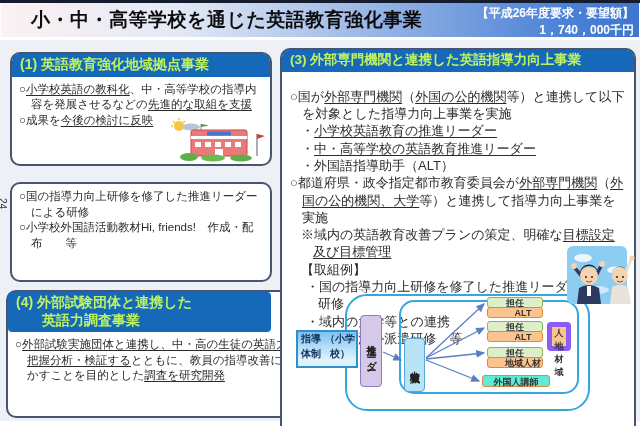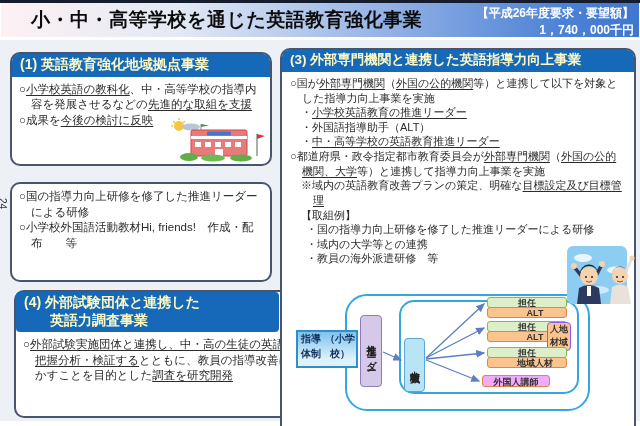--- a/index.html
+++ b/index.html
@@ -9,53 +9,53 @@
   
   .title-bar{position:absolute;top:3px;left:1px;width:638px;height:34px;
     background:linear-gradient(90deg,#fdf1f3 0%,#e3e9f5 28%,#8fafe4 62%,#4c82d6 88%,#3f76cf 100%);}
   .title-text{position:absolute;left:30px;top:4px;font-size:19px;font-weight:bold;color:#0c0c0c;letter-spacing:.5px;white-space:nowrap;}
   .budget{position:absolute;right:5px;top:2px;text-align:right;color:#ffffff;font-weight:bold;
           font-size:12px;line-height:1.45;white-space:nowrap;}
   
   .content-bg{position:absolute;top:40px;left:0;width:640px;height:381px;background:#edf0f4;}
   .page-num{position:absolute;left:-3px;top:198px;transform:rotate(90deg);font-size:10px;color:#333;}
   .panel{position:absolute;background:#ffffff;border:2px solid #49546e;border-radius:10px;box-sizing:border-box;}
-  .panel-header{background:#1569b8;color:#fef9c3;font-weight:bold;border-radius:7px 7px 0 0;
+  .panel-header{background:#1569b8;color:#bef264;font-weight:bold;border-radius:7px 7px 0 0;
                 padding:2px 8px 3px;box-sizing:border-box;}
   .hl1{font-size:14px;line-height:1.25;}
   .hl2{font-size:13.5px;line-height:1.25;}
   .hdr-indent{padding-left:26px;display:block;}
   .pbody{padding:5px 7px 0;font-size:11.5px;line-height:1.36;color:#2b2b2b;}
-  .pbody3{padding:4px 8px 0;font-size:11px;line-height:1.33;color:#2b2b2b;}
+  .pbody3{padding:16px 8px 0;font-size:13px;line-height:1.33;color:#2b2b2b;}
   .bullet{margin:0;padding-left:12px;text-indent:-12px;}
   .sub{margin-left:11px;}
   .sub2{margin-left:16px;}
   .u{text-decoration:underline;text-underline-offset:2px;}
   
   .ring{position:absolute;border:2px solid #35a7dd;background:transparent;box-sizing:border-box;}
   .ring-outer{left:345px;top:294px;width:245px;height:117px;border-radius:22px;}
   .ring-inner{left:399px;top:300px;width:180px;height:94px;border-radius:15px;}
   .system-box{position:absolute;left:296px;top:330px;width:62px;height:38px;
     background:linear-gradient(180deg,#7cc4ee 0%,#dff2fc 80%);border:2px solid #2e8fc9;
     font-size:10px;font-weight:bold;color:#15315e;text-align:center;line-height:1.45;
     display:flex;flex-direction:row;justify-content:center;box-sizing:border-box;}
   .vbox{position:absolute;display:flex;align-items:center;justify-content:center;
     writing-mode:vertical-rl;font-size:10px;font-weight:bold;color:#222;
     border-radius:4px;box-sizing:border-box;letter-spacing:1px;}
   .leader-box{left:360px;top:315px;width:22px;height:72px;background:#d5c8e8;border:1.5px solid #8f7cba;}
   .core-box{left:404px;top:338px;width:21px;height:54px;background:#b9e4f6;border:1.5px solid #5aa6d6;}
-  .tag{position:absolute;width:80px;height:11px;font-size:9px;font-weight:bold;color:#333;
+  .tag{position:absolute;width:56px;height:11px;font-size:9px;font-weight:bold;color:#333;
     text-align:center;line-height:11px;border-radius:3px;box-sizing:border-box;}
   .tag-green{background:#dcefc8;border:1px solid #85b957;}
   .tag-orange{background:#fbc48e;border:1px solid #e0883f;padding-left:16px;}
   .note-box{position:absolute;left:547px;top:322px;width:24px;height:29px;
-    background:#fbc48e;border:1px solid #8b5cf6;border-radius:4px;
+    background:#fbc48e;border:5px solid #8b5cf6;border-radius:4px;
     font-size:9px;font-weight:bold;color:#333;text-align:center;line-height:1.45;box-sizing:border-box;}
   .single-tag{position:absolute;left:482px;top:375px;width:68px;height:12px;font-size:9px;font-weight:bold;
-    color:#333;text-align:center;line-height:12px;border-radius:3px;background:#f0abfc;border:1px solid #e0883f;box-sizing:border-box;}
+    color:#333;text-align:center;line-height:12px;border-radius:3px;background:#5eead4;border:1px solid #e0883f;box-sizing:border-box;}
   .arrows{position:absolute;left:280px;top:290px;width:320px;height:130px;pointer-events:none;}
   .school-art{position:absolute;right:3px;bottom:2px;width:100px;height:44px;}
   .people-art{position:absolute;left:553px;top:246px;width:84px;height:66px;}
 </style>
 </head>
 <body>
 
 <div class="slide">
   <div class="content-bg"></div>
   <div class="top-edge"></div>
@@ -106,37 +106,37 @@
     </svg>
   </div>
 
   <div class="panel" style="left:10px;top:182px;width:262px;height:100px;">
     <div class="pbody">
       <p class="bullet"><span>○国の指導力向上研修を修了した推進リーダーによる研修</span></p>
       <p class="bullet"><span>○小学校外国語活動教材Hi, friends!　作成・配布　　等</span></p>
     </div>
   </div>
 
-  <div class="panel" style="left:14px;top:290px;width:303px;height:128px;">
+  <div class="panel" style="left:6px;top:290px;width:303px;height:128px;">
     <div class="panel-header hl1" style="width:88%;border-radius:4px;">
       <span>(4) 外部試験団体と連携した</span>
       <span class="hdr-indent">英語力調査事業</span>
     </div>
     <div class="pbody">
       <p class="bullet"><span>○</span><span class="u">外部試験実施団体と連携し、中・高の生徒の英語力を把握分析・検証する</span><span>とともに、教員の指導改善に生かすことを目的とした</span><span class="u">調査を研究開発</span></p>
     </div>
   </div>
 
   <div class="panel" style="left:280px;top:48px;width:356px;height:388px;">
     <div class="panel-header hl2">(3) 外部専門機関と連携した英語指導力向上事業</div>
     <div class="pbody3">
       <p class="bullet"><span>○国が</span><span class="u">外部専門機関</span><span>（</span><span class="u">外国の公的機関</span><span>等）と連携して以下を対象とした指導力向上事業を実施</span></p>
       <p class="bullet sub"><span>・</span><span class="u">小学校英語教育の推進リーダー</span></p>
+      <p class="bullet sub"><span>・</span><span class="u">中・高等学校の英語教育推進リーダー</span></p>
       <p class="bullet sub"><span>・外国語指導助手（ALT）</span></p>
-      <p class="bullet sub"><span>・</span><span class="u">中・高等学校の英語教育推進リーダー</span></p>
       <p class="bullet"><span>○都道府県・政令指定都市教育委員会が</span><span class="u">外部専門機関</span><span>（</span><span class="u">外国の公的機関、大学</span><span>等）と連携して指導力向上事業を実施</span></p>
       <p class="bullet sub"><span>※域内の英語教育改善プランの策定、明確な</span><span class="u">目標設定及び目標管理</span></p>
       <p class="bullet sub"><span>【取組例】</span></p>
       <p class="bullet sub2"><span>・国の指導力向上研修を修了した推進リーダーによる研修</span></p>
       <p class="bullet sub2"><span>・域内の大学等との連携</span></p>
       <p class="bullet sub2"><span>・教員の海外派遣研修　等</span></p>
     </div>
   </div>
 
   <div class="ring ring-outer"></div>

